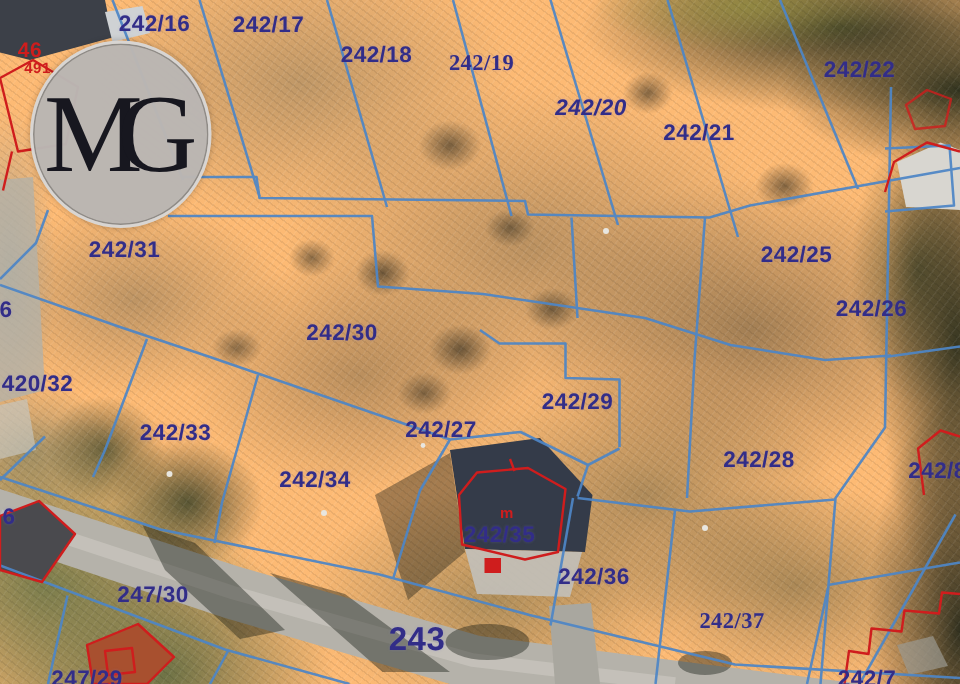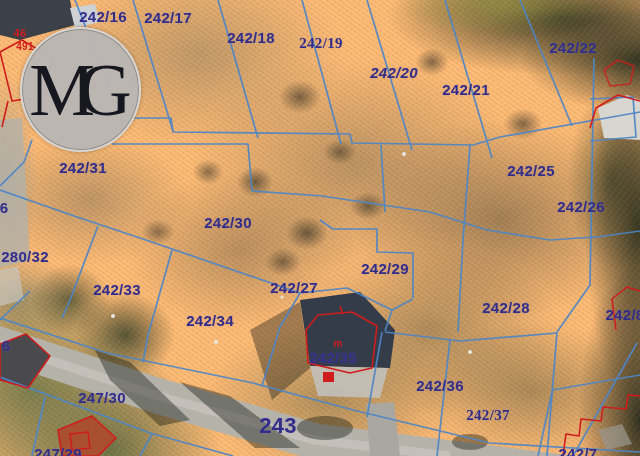--- a/index.html
+++ b/index.html
@@ -165,47 +165,47 @@
       <circle cx="404" cy="154" r="2"></circle>
       <circle cx="113" cy="316" r="2"></circle>
       <circle cx="216" cy="342" r="2"></circle>
       <circle cx="470" cy="352" r="2"></circle>
       <circle cx="282" cy="297" r="1.6"></circle>
     </g>
   </svg>
 
   <div class="labels">
       <span class="plabel" style="left: 103px; top: 16px;">242/16</span>
-      <span class="plabel" style="left: 168px; top: 17px;">242/17</span>
+      <span class="plabel" style="left: 179px; top: 17px;">242/17</span>
       <span class="plabel" style="left: 251px; top: 37px; text-align: center;">242/18</span>
       <span class="plabel" style="left: 321px; top: 43px; font-family: Liberation Serif, serif;">242/19</span>
       <span class="plabel" style="left: 394px; top: 72px; font-style: italic;">242/20</span>
       <span class="plabel" style="left: 466px; top: 89px;">242/21</span>
       <span class="plabel" style="left: 573px; top: 47px;">242/22</span>
       <span class="plabel" style="left: 531px; top: 170px;">242/25</span>
       <span class="plabel" style="left: 581px; top: 206px;">242/26</span>
       <span class="plabel" style="left: 83px; top: 167px;">242/31</span>
       <span class="plabel" style="left: 228px; top: 222px;">242/30</span>
-      <span class="plabel" style="left: 25px; top: 256px;">280/32</span>
+      <span class="plabel" style="left: 25px; top: 256px;">420/32</span>
       <span class="plabel" style="left: 117px; top: 289px;">242/33</span>
       <span class="plabel" style="left: 210px; top: 320px;">242/34</span>
       <span class="plabel" style="left: 294px; top: 287px;">242/27</span>
       <span class="plabel" style="left: 385px; top: 268px;">242/29</span>
       <span class="plabel" style="left: 506px; top: 307px;">242/28</span>
       <span class="plabel" style="left: 333px; top: 357px;">242/35</span>
-      <span class="plabel" style="left: 440px; top: 385px; text-align: center;">242/36</span>
+      <span class="plabel" style="left: 396px; top: 385px; text-align: center;">242/36</span>
       <span class="plabel" style="left: 488px; top: 415px; font-family: Liberation Serif, serif;">242/37</span>
       <span class="plabel" style="left: 278px; top: 426px; font-size: 22px;">243</span>
       <span class="plabel" style="left: 102px; top: 397px;">247/30</span>
       <span class="plabel" style="left: 58px; top: 453px;">247/29</span>
       <span class="plabel" style="left: 625px; top: 314px;">242/8</span>
       <span class="plabel" style="left: 578px; top: 453px;">242/7</span>
       <span class="plabel" style="left: 4px; top: 207px;">6</span>
       <span class="plabel" style="left: 6px; top: 345px;">6</span>
-      <span class="plabel red" style="left: 20px; top: 33px; font-size: 11px;">46</span>
+      <span class="plabel red" style="left: 20px; top: 33px; font-size: 14px;">46</span>
       <span class="plabel red" style="left: 25px; top: 46px; font-size: 10px;">491</span>
       <span class="plabel red" style="left: 338px; top: 343px; font-size: 10px;">m</span>
     </div>
 
   <div class="watermark">
     <span class="wm-m">M</span>
     <span class="wm-g">G</span>
   </div>
 
 </div>

